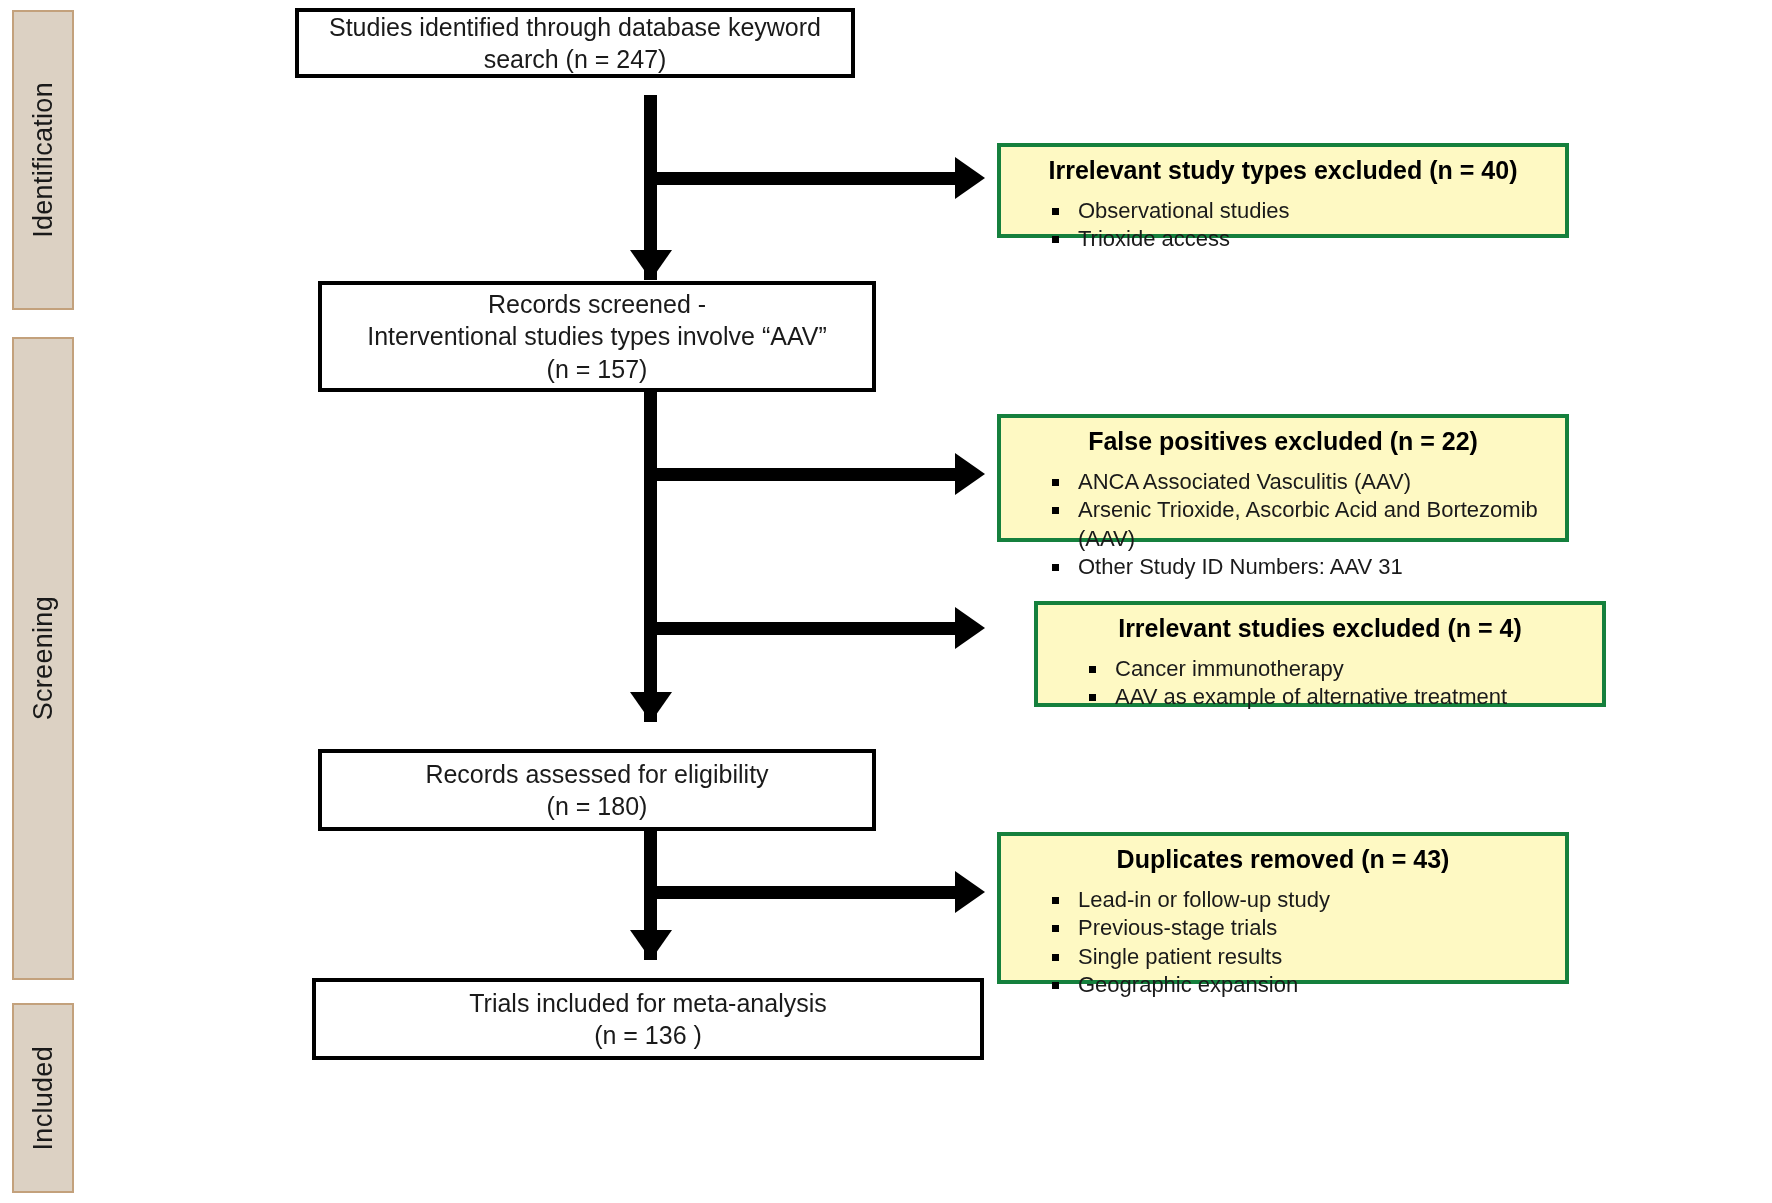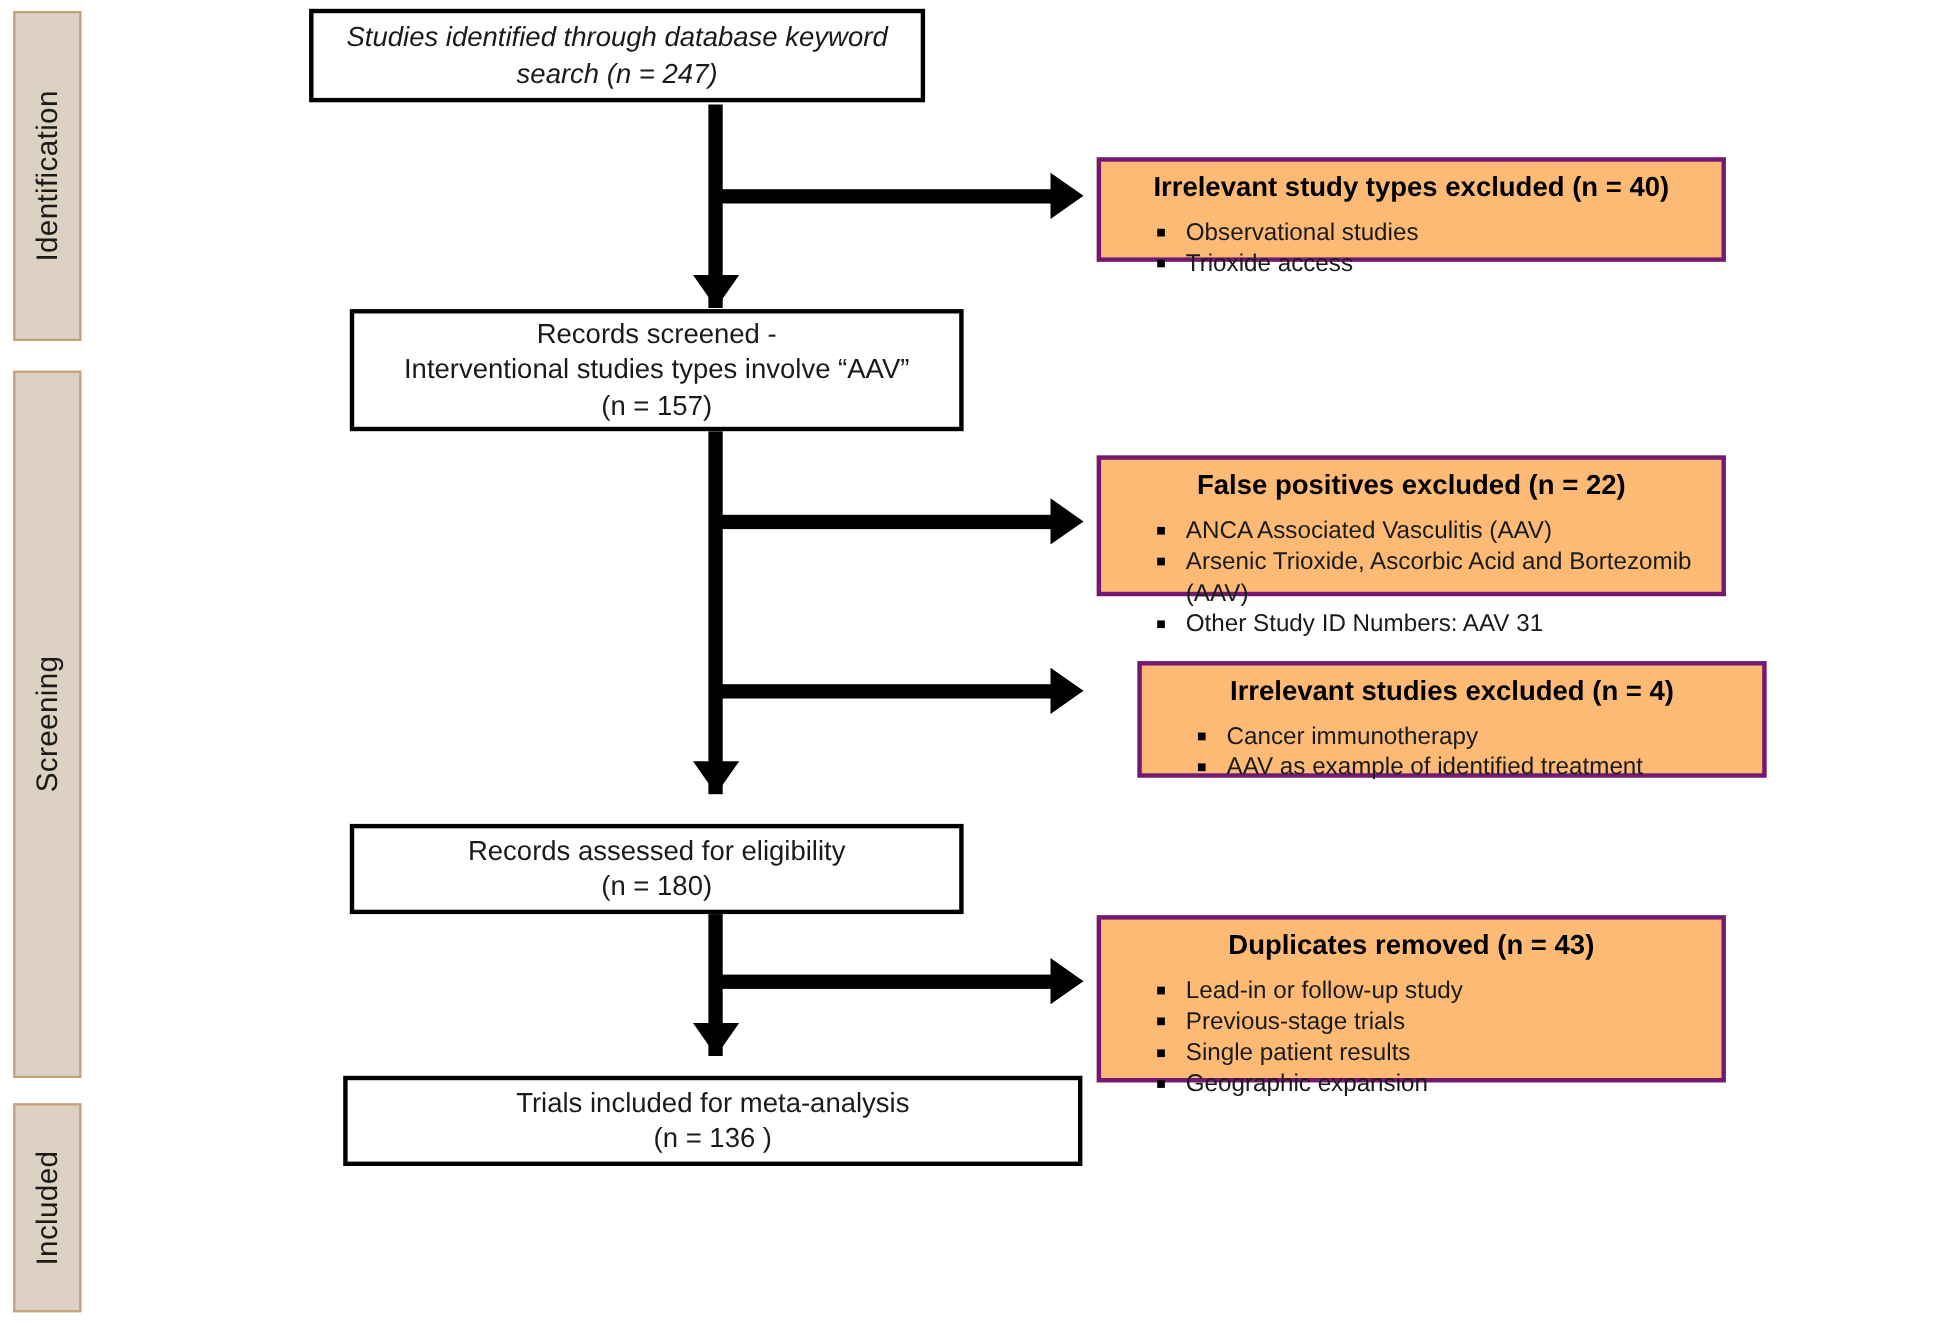--- a/index.html
+++ b/index.html
@@ -46,22 +46,22 @@
     color:#1a1a1a;
   }
   .fbox.center-box{
     display:flex;align-items:center;justify-content:center;
     padding:6px 10px;
   }
 
   
   .xbox{
     position:absolute;
-    background:#fdba74;
-    border:4px solid #701a75;
+    background:#fef9c3;
+    border:4px solid #15803d;
     box-sizing:border-box;
     padding:8px 10px 10px 10px;
   }
   .xbox .xtitle{
     text-align:center;
     font-weight:bold;
     font-size:25px;
     line-height:1.22;
     margin-bottom:3px;
     color:#000;
@@ -135,21 +135,21 @@
 
   <div class="hline" style="left:650px;top:622px;width:312px;"></div>
   <div class="arrow-right" style="left:955px;top:607px;"></div>
 
   <div class="vline" style="left:644px;top:830px;height:130px;"></div>
   <div class="arrow-down" style="left:630px;top:930px;"></div>
 
   <div class="hline" style="left:650px;top:886px;width:312px;"></div>
   <div class="arrow-right" style="left:955px;top:871px;"></div>
 
-  <div class="fbox center-box" style="left:281px;top:8px;width:560px;height:85px;font-style:italic;">
+  <div class="fbox center-box" style="left:295px;top:8px;width:560px;height:70px;">
     <div class="ctr">
       <div>Studies identified through database keyword</div>
       <div>search (n = 247)</div>
     </div>
   </div>
 
   <div class="fbox center-box" style="left:318px;top:281px;width:558px;height:111px;">
     <div class="ctr">
       <div>Records screened -</div>
       <div>Interventional studies types involve “AAV”</div>
@@ -185,21 +185,21 @@
       <li>ANCA Associated Vasculitis  (AAV)</li>
       <li>Arsenic Trioxide, Ascorbic Acid and Bortezomib  (AAV)</li>
       <li>Other Study ID Numbers: AAV 31</li>
     </ul>
   </div>
 
   <div class="xbox" style="left:1034px;top:601px;width:572px;height:106px;">
     <div class="xtitle">Irrelevant studies excluded (n = 4)</div>
     <ul>
       <li>Cancer immunotherapy</li>
-      <li>AAV as example of identified  treatment</li>
+      <li>AAV as example of alternative  treatment</li>
     </ul>
   </div>
 
   <div class="xbox" style="left:997px;top:832px;width:572px;height:152px;">
     <div class="xtitle">Duplicates removed (n = 43)</div>
     <ul>
       <li>Lead-in or follow-up  study</li>
       <li>Previous-stage trials</li>
       <li>Single patient results</li>
       <li>Geographic expansion</li>

